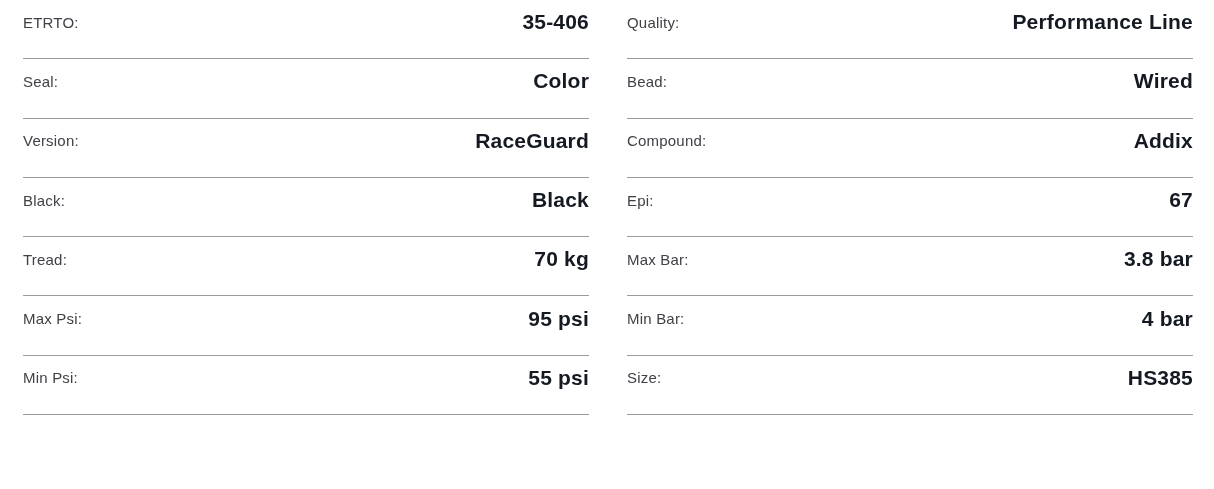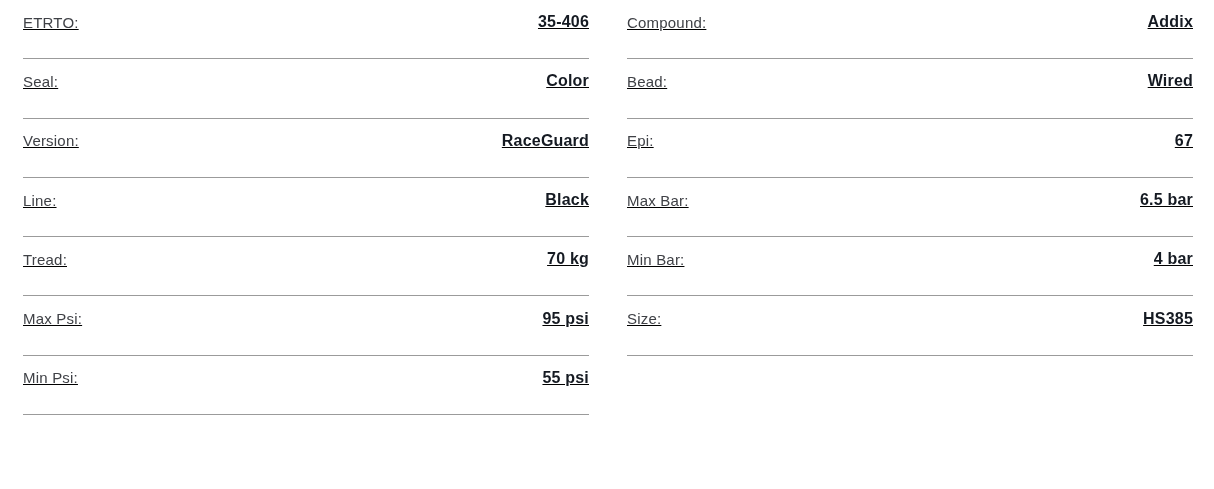--- a/index.html
+++ b/index.html
@@ -23,30 +23,29 @@
     display: block;
   }
   .spec-row {
     height: 59.3px;
     box-sizing: border-box;
     display: flex;
     justify-content: space-between;
     align-items: center;
     padding-bottom: 14px;
     border-bottom: 1px solid #9b9b9b;
-    text-decoration: underline;
   }
   .spec-label {
     font-size: 15px;
     font-weight: 400;
     color: #3f4146;
     letter-spacing: 0.2px;
   }
   .spec-value {
-    font-size: 16px;
+    font-size: 21px;
     font-weight: 700;
     color: #151a22;
     letter-spacing: 0.2px;
     text-align: right;
   }
 </style>
 </head>
 <body>
 
 <div class="spec-table">
@@ -58,53 +57,57 @@
     </div>
     <div class="spec-row">
       <span class="spec-label">Seal:</span>
       <span class="spec-value">Color</span>
     </div>
     <div class="spec-row">
       <span class="spec-label">Version:</span>
       <span class="spec-value">RaceGuard</span>
     </div>
     <div class="spec-row">
-      <span class="spec-label">Line:</span>
+      <span class="spec-label">Black:</span>
       <span class="spec-value">Black</span>
     </div>
     <div class="spec-row">
       <span class="spec-label">Tread:</span>
       <span class="spec-value">70 kg</span>
     </div>
     <div class="spec-row">
       <span class="spec-label">Max Psi:</span>
       <span class="spec-value">95 psi</span>
     </div>
     <div class="spec-row">
       <span class="spec-label">Min Psi:</span>
       <span class="spec-value">55 psi</span>
     </div>
   </div>
 
   <div class="spec-col">
     <div class="spec-row">
-      <span class="spec-label">Compound:</span>
-      <span class="spec-value">Addix</span>
+      <span class="spec-label">Quality:</span>
+      <span class="spec-value">Performance Line</span>
     </div>
     <div class="spec-row">
       <span class="spec-label">Bead:</span>
       <span class="spec-value">Wired</span>
+    </div>
+    <div class="spec-row">
+      <span class="spec-label">Compound:</span>
+      <span class="spec-value">Addix</span>
     </div>
     <div class="spec-row">
       <span class="spec-label">Epi:</span>
       <span class="spec-value">67</span>
     </div>
     <div class="spec-row">
       <span class="spec-label">Max Bar:</span>
-      <span class="spec-value">6.5 bar</span>
+      <span class="spec-value">3.8 bar</span>
     </div>
     <div class="spec-row">
       <span class="spec-label">Min Bar:</span>
       <span class="spec-value">4 bar</span>
     </div>
     <div class="spec-row">
       <span class="spec-label">Size:</span>
       <span class="spec-value">HS385</span>
     </div>
   </div>

